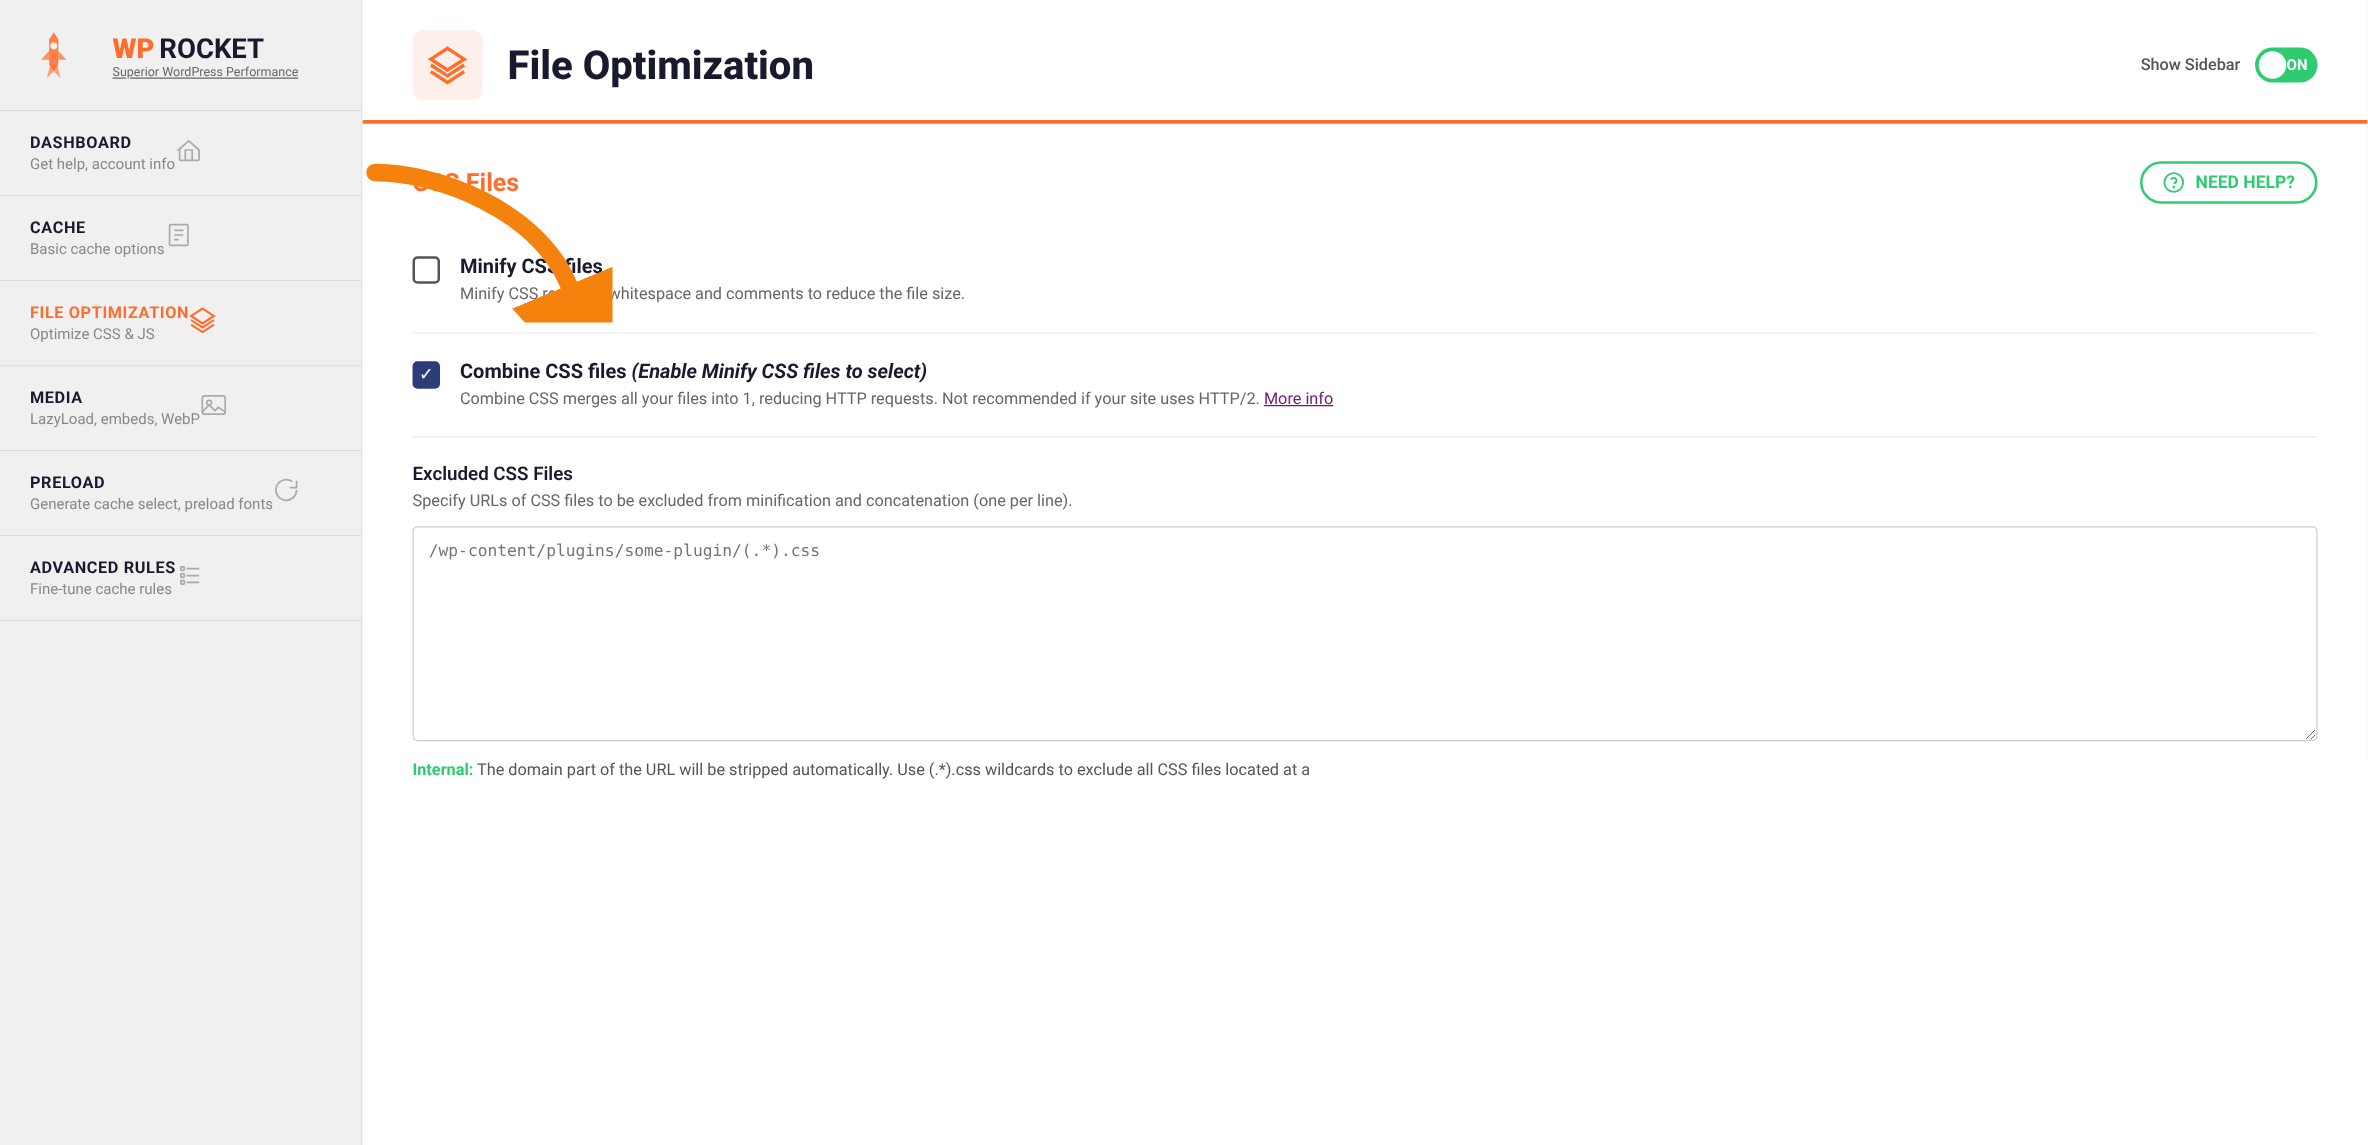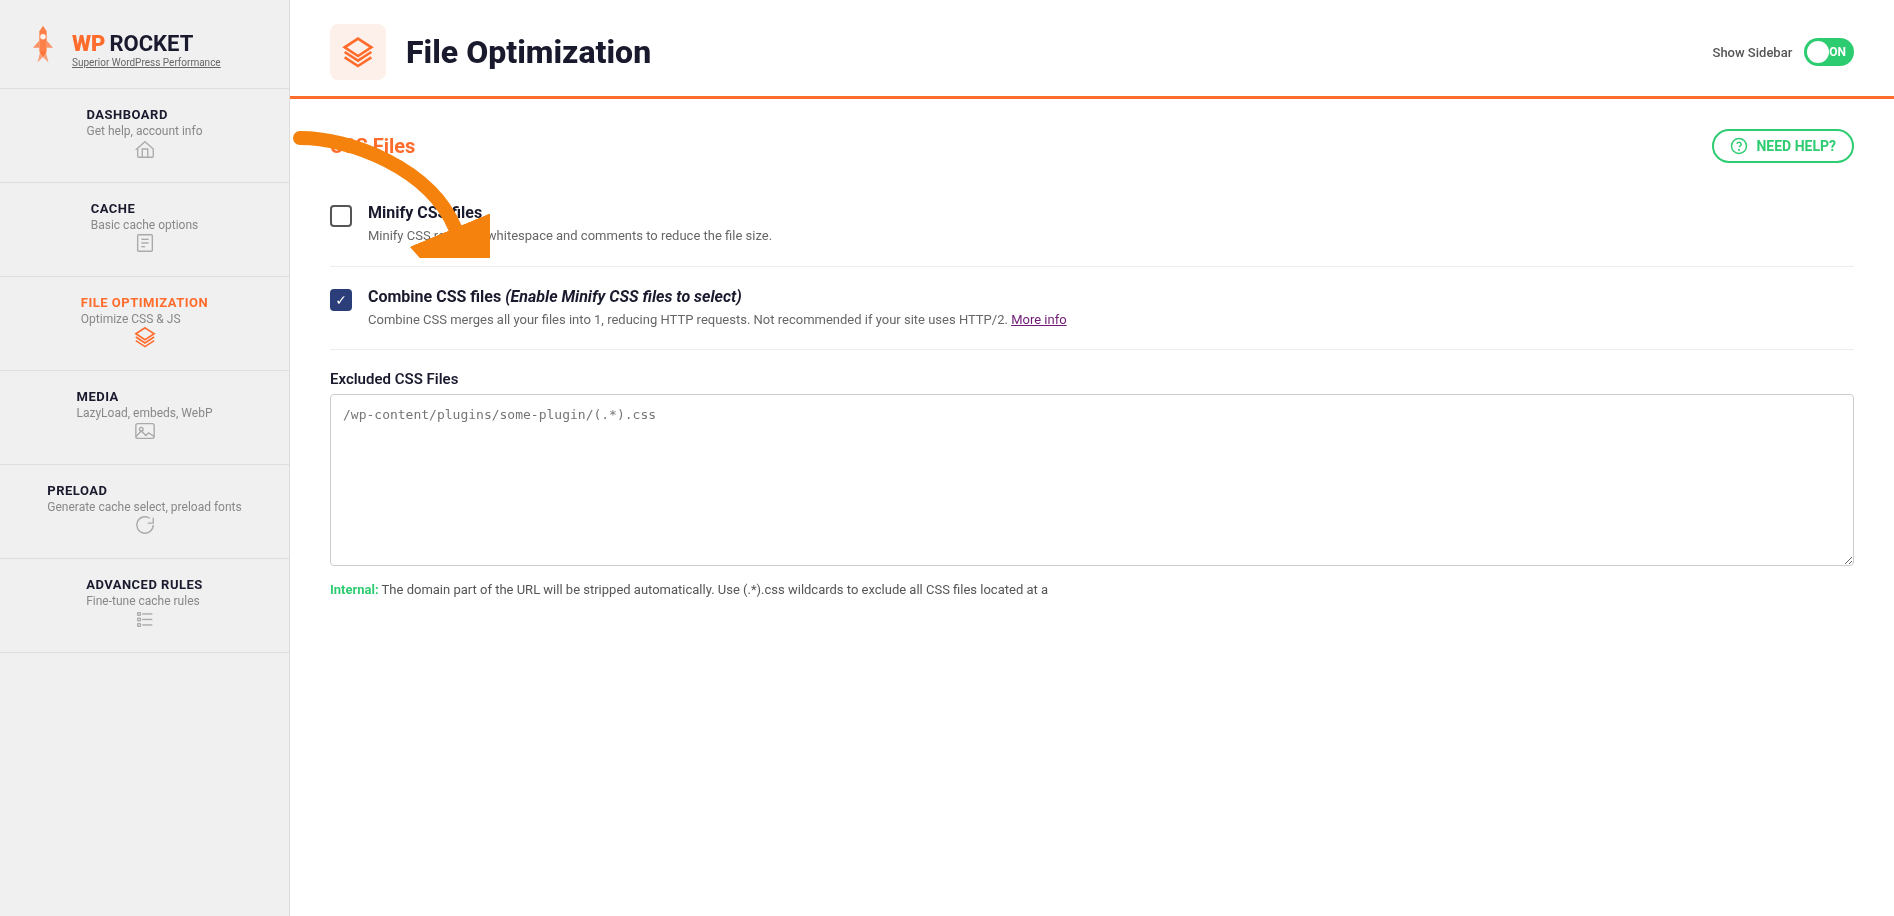--- a/index.html
+++ b/index.html
@@ -11,22 +11,22 @@
       min-width: 290px;
       background: #f0f0f1;
       display: flex;
       flex-direction: column;
       border-right: 1px solid #ddd;
     }
 
     .sidebar-logo {
       padding: 24px 24px 20px;
       display: flex;
-      align-items: flex-end;
-      gap: 10px;
+      align-items: center;
+      gap: 28px;
       border-bottom: 1px solid #ddd;
       background: #f0f0f1;
     }
 
     .logo-text {
       display: flex;
       flex-direction: column;
     }
 
     .logo-wp-rocket {
@@ -67,21 +67,20 @@
       padding: 0;
     }
 
     .nav-item {
       display: flex;
       align-items: center;
       padding: 18px 24px;
       border-bottom: 1px solid #ddd;
       cursor: pointer;
       background: #f0f0f1;
-      flex-direction: column;
     }
 
     .nav-item.active {
       background: #f0f0f1;
     }
 
     .nav-item-left {
       display: flex;
       flex-direction: column;
     }
@@ -491,20 +490,21 @@
         </div>
         <div class="row-desc">
           <span>Combine CSS merges all your files into 1, reducing HTTP requests. Not recommended if your site uses HTTP/2. </span>
           <a href="#">More info</a>
         </div>
       </div>
     </div>
 
     <div class="excluded-section">
       <div class="excluded-title">Excluded CSS Files</div>
+      <div class="excluded-desc">Specify URLs of CSS files to be excluded from minification and concatenation (one per line).</div>
       <textarea class="excluded-textarea" placeholder="/wp-content/plugins/some-plugin/(.*).css" style=""></textarea>
       <div class="internal-note">
         <strong>Internal:</strong>
         <span> The domain part of the URL will be stripped automatically. Use (.*).css wildcards to exclude all CSS files located at a</span>
       </div>
     </div>
 
   </div>
 </div>
 

